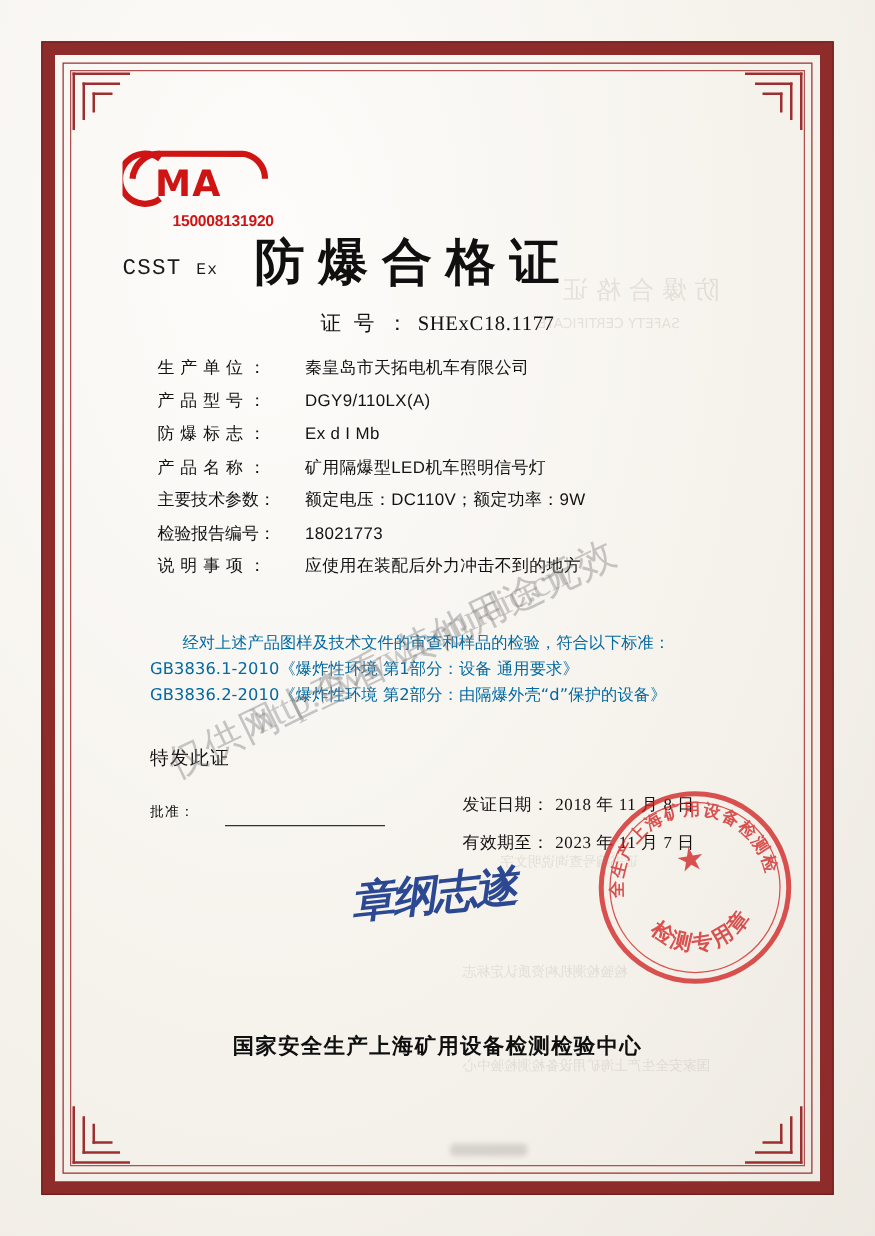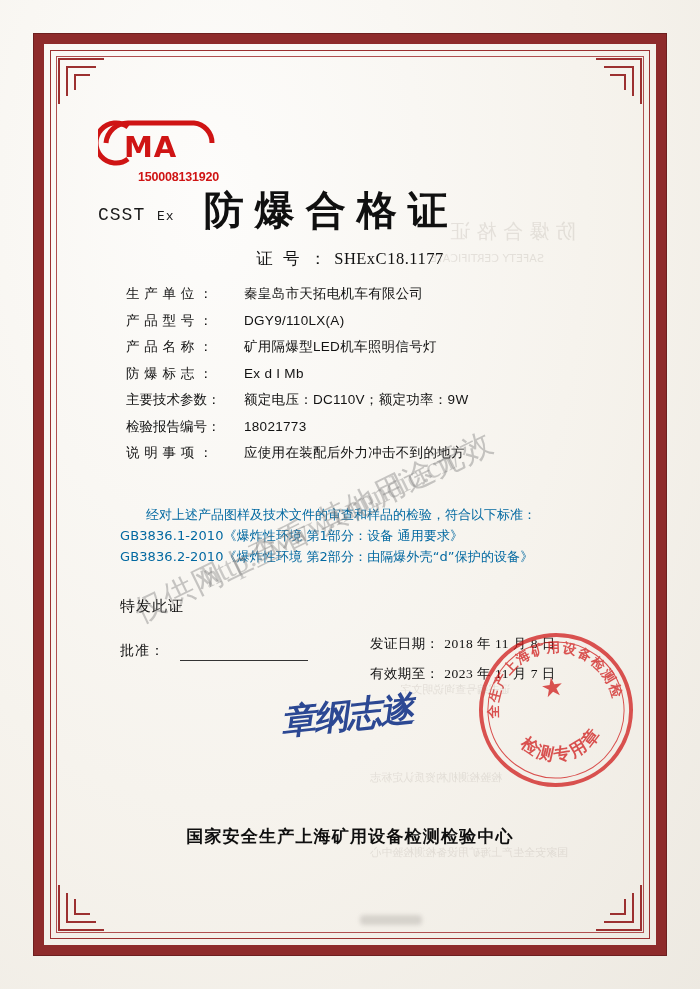--- a/index.html
+++ b/index.html
@@ -217,21 +217,21 @@
     font-family: Liberation Sans, sans-serif;
     font-size: 15px;
     letter-spacing: 1px;
     color: #121212;
   }
   #approve-row {
     position: absolute;
     left: 50px;
     top: 572px;
     font-family: "DejaVu Sans", sans-serif;
-    font-size: 14px;
+    font-size: 11px;
     letter-spacing: 1px;
     color: #121212;
   }
   #approve-line {
     position: absolute;
     left: 110px;
     top: 590px;
     width: 128px;
     height: 1px;
     background: #333;
@@ -420,26 +420,26 @@
     <div id="fields">
       <div class="field-row">
         <div class="field-label">生 产 单 位 ：</div>
         <div class="field-value">秦皇岛市天拓电机车有限公司</div>
       </div>
       <div class="field-row">
         <div class="field-label">产 品 型 号 ：</div>
         <div class="field-value en">DGY9/110LX(A)</div>
       </div>
       <div class="field-row">
+        <div class="field-label">防 爆 标 志 ：</div>
+        <div class="field-value en">Ex d I Mb</div>
+      </div>
+      <div class="field-row">
         <div class="field-label">产 品 名 称 ：</div>
         <div class="field-value">矿用隔爆型LED机车照明信号灯</div>
-      </div>
-      <div class="field-row">
-        <div class="field-label">防 爆 标 志 ：</div>
-        <div class="field-value en">Ex d I Mb</div>
       </div>
       <div class="field-row">
         <div class="field-label wide">主要技术参数：</div>
         <div class="field-value">额定电压：DC110V；额定功率：9W</div>
       </div>
       <div class="field-row">
         <div class="field-label wide">检验报告编号：</div>
         <div class="field-value en">18021773</div>
       </div>
       <div class="field-row">

